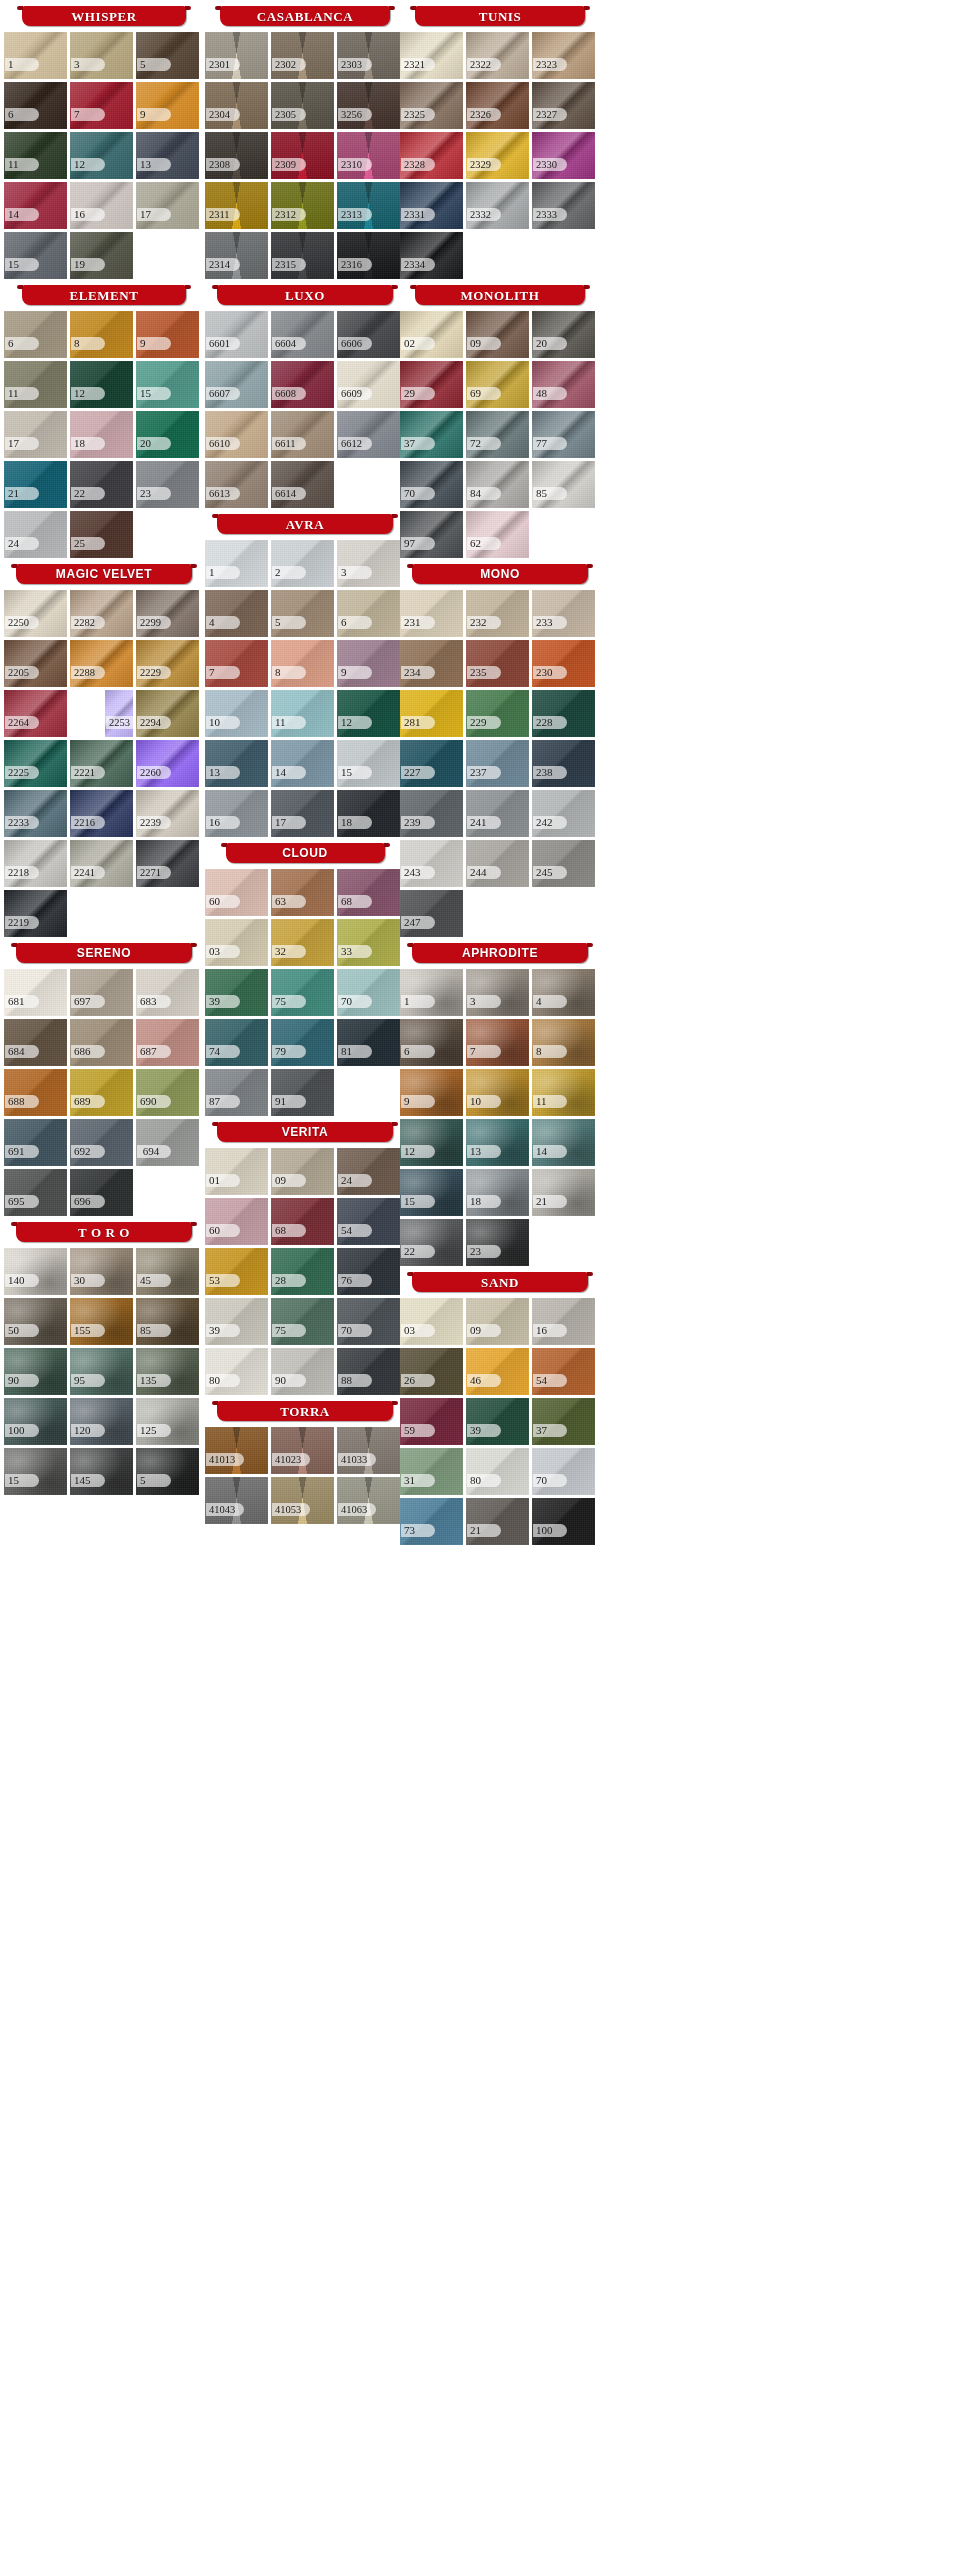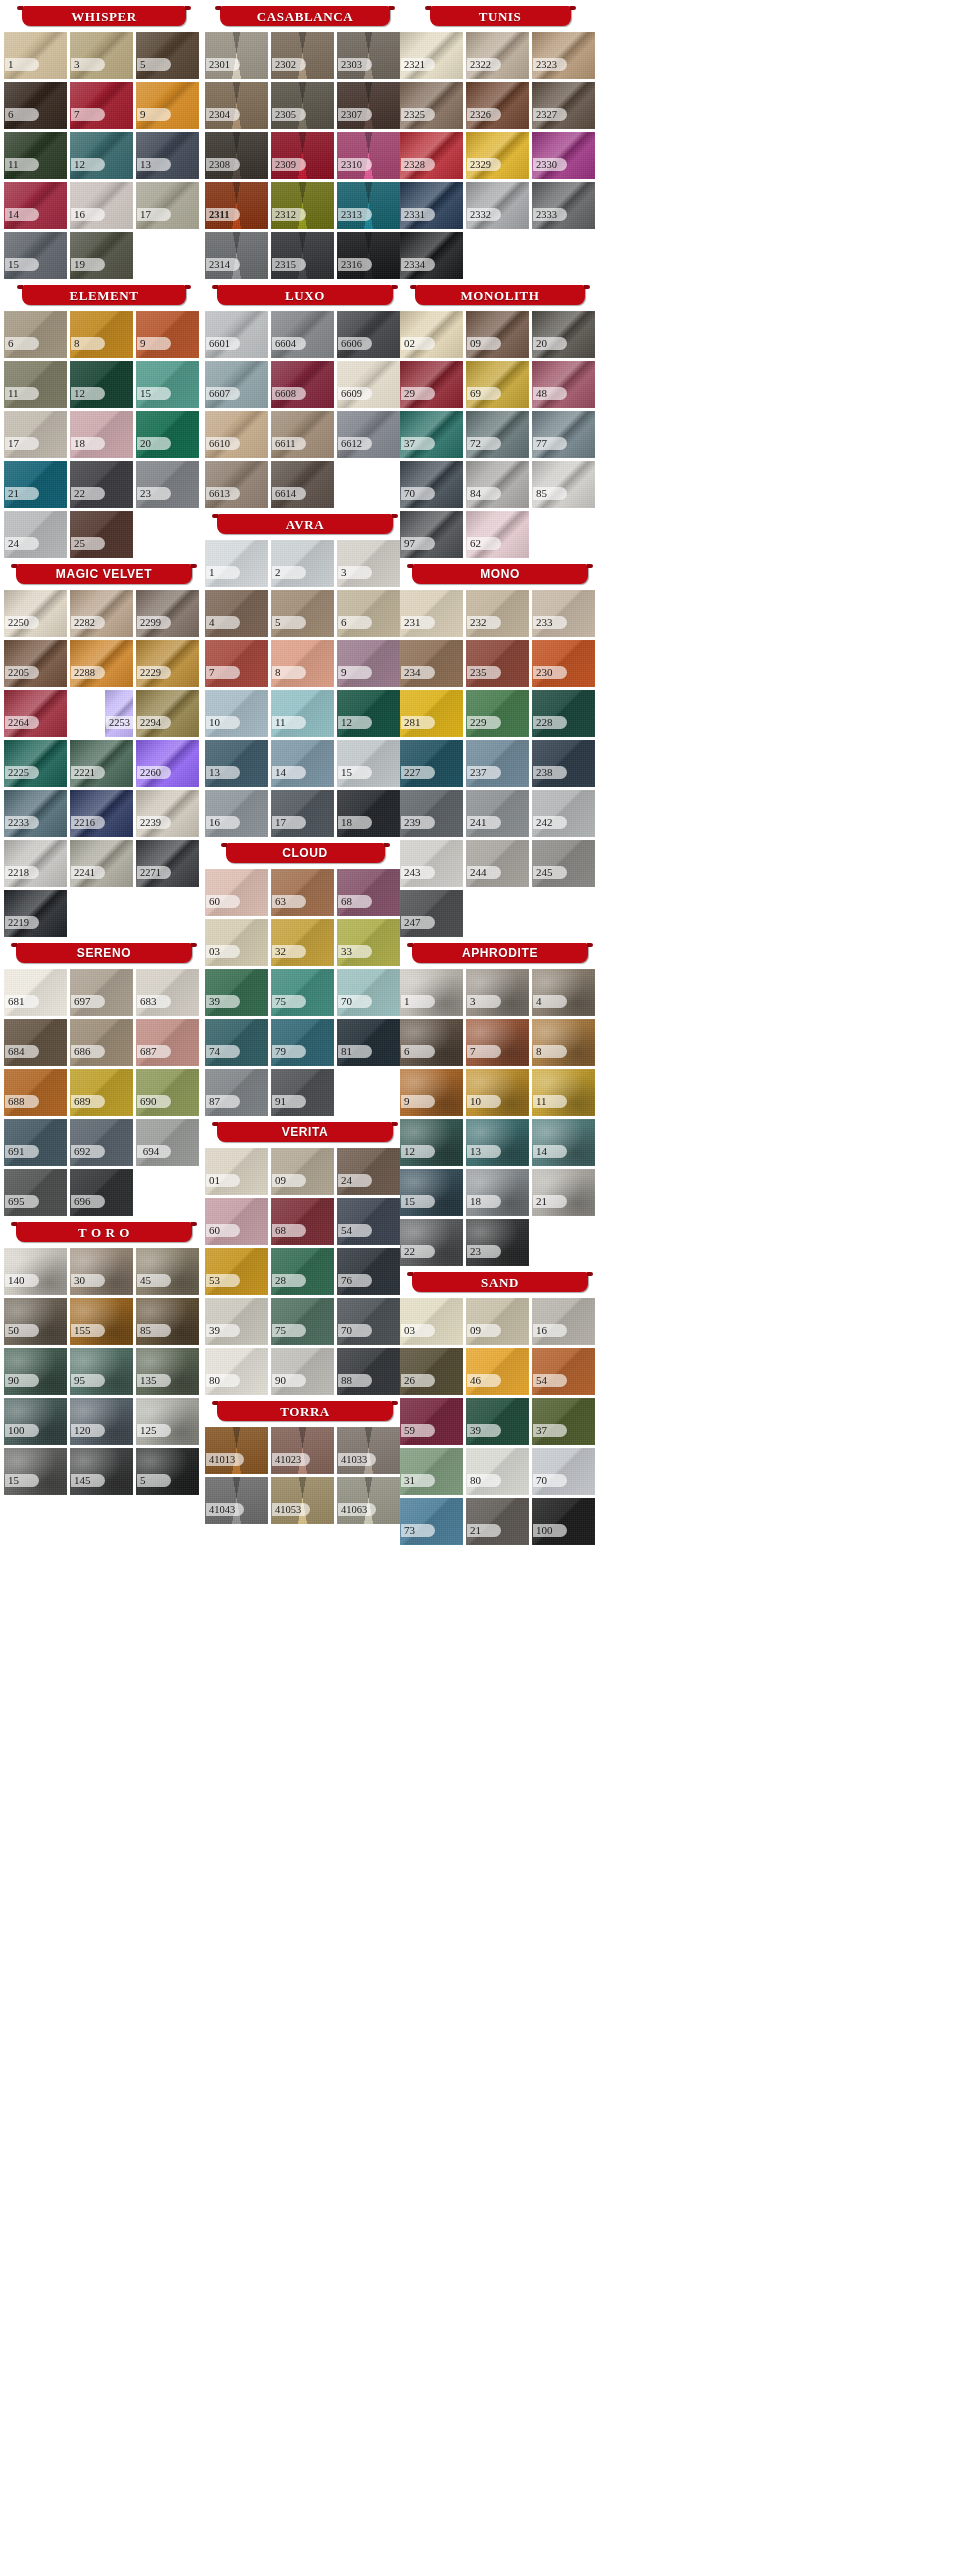--- a/index.html
+++ b/index.html
@@ -578,38 +578,38 @@
           <div class="code">2304</div>
         </div>
         <div class="sw vfold wide-code" style="background: rgb(124, 116, 97);">
           <div class="fold"></div>
           <div class="tex"></div>
           <div class="code">2305</div>
         </div>
         <div class="sw vfold wide-code" style="background: rgb(93, 66, 56);">
           <div class="fold"></div>
           <div class="tex"></div>
-          <div class="code">2307</div>
+          <div class="code">3256</div>
         </div>
         <div class="sw vfold wide-code" style="background: rgb(76, 67, 57);">
           <div class="fold"></div>
           <div class="tex"></div>
           <div class="code">2308</div>
         </div>
         <div class="sw vfold wide-code" style="background: rgb(207, 15, 44);">
           <div class="fold"></div>
           <div class="tex"></div>
           <div class="code">2309</div>
         </div>
         <div class="sw vfold wide-code" style="background: rgb(242, 92, 160);">
           <div class="fold"></div>
           <div class="tex"></div>
           <div class="code">2310</div>
         </div>
-        <div class="sw vfold wide-code" style="background: #c2410c; font-weight: bold;">
+        <div class="sw vfold wide-code" style="background: #eab308;">
           <div class="fold"></div>
           <div class="tex"></div>
           <div class="code">2311</div>
         </div>
         <div class="sw vfold wide-code" style="background: rgb(154, 161, 18);">
           <div class="fold"></div>
           <div class="tex"></div>
           <div class="code">2312</div>
         </div>
         <div class="sw vfold wide-code" style="background: rgb(18, 137, 156);">
@@ -973,21 +973,21 @@
           <div class="code">41053</div>
         </div>
         <div class="sw vfold wide-code" style="background: rgb(220, 219, 196);">
           <div class="fold"></div>
           <div class="tex"></div>
           <div class="code">41063</div>
         </div>
       </div>
     </div>
     <div class="col c3">
-      <div class="banner narrow" style="width: 141px;">
+      <div class="banner narrow" style="width: 170px;">
         <span>TUNIS</span>
       </div>
       <div class="grid">
         <div class="sw roll wide-code" style="background: rgb(229, 220, 194);">
           <div class="fold"></div>
           <div class="tex"></div>
           <div class="code">2321</div>
         </div>
         <div class="sw roll wide-code" style="background: rgb(185, 168, 148);">
           <div class="fold"></div>

